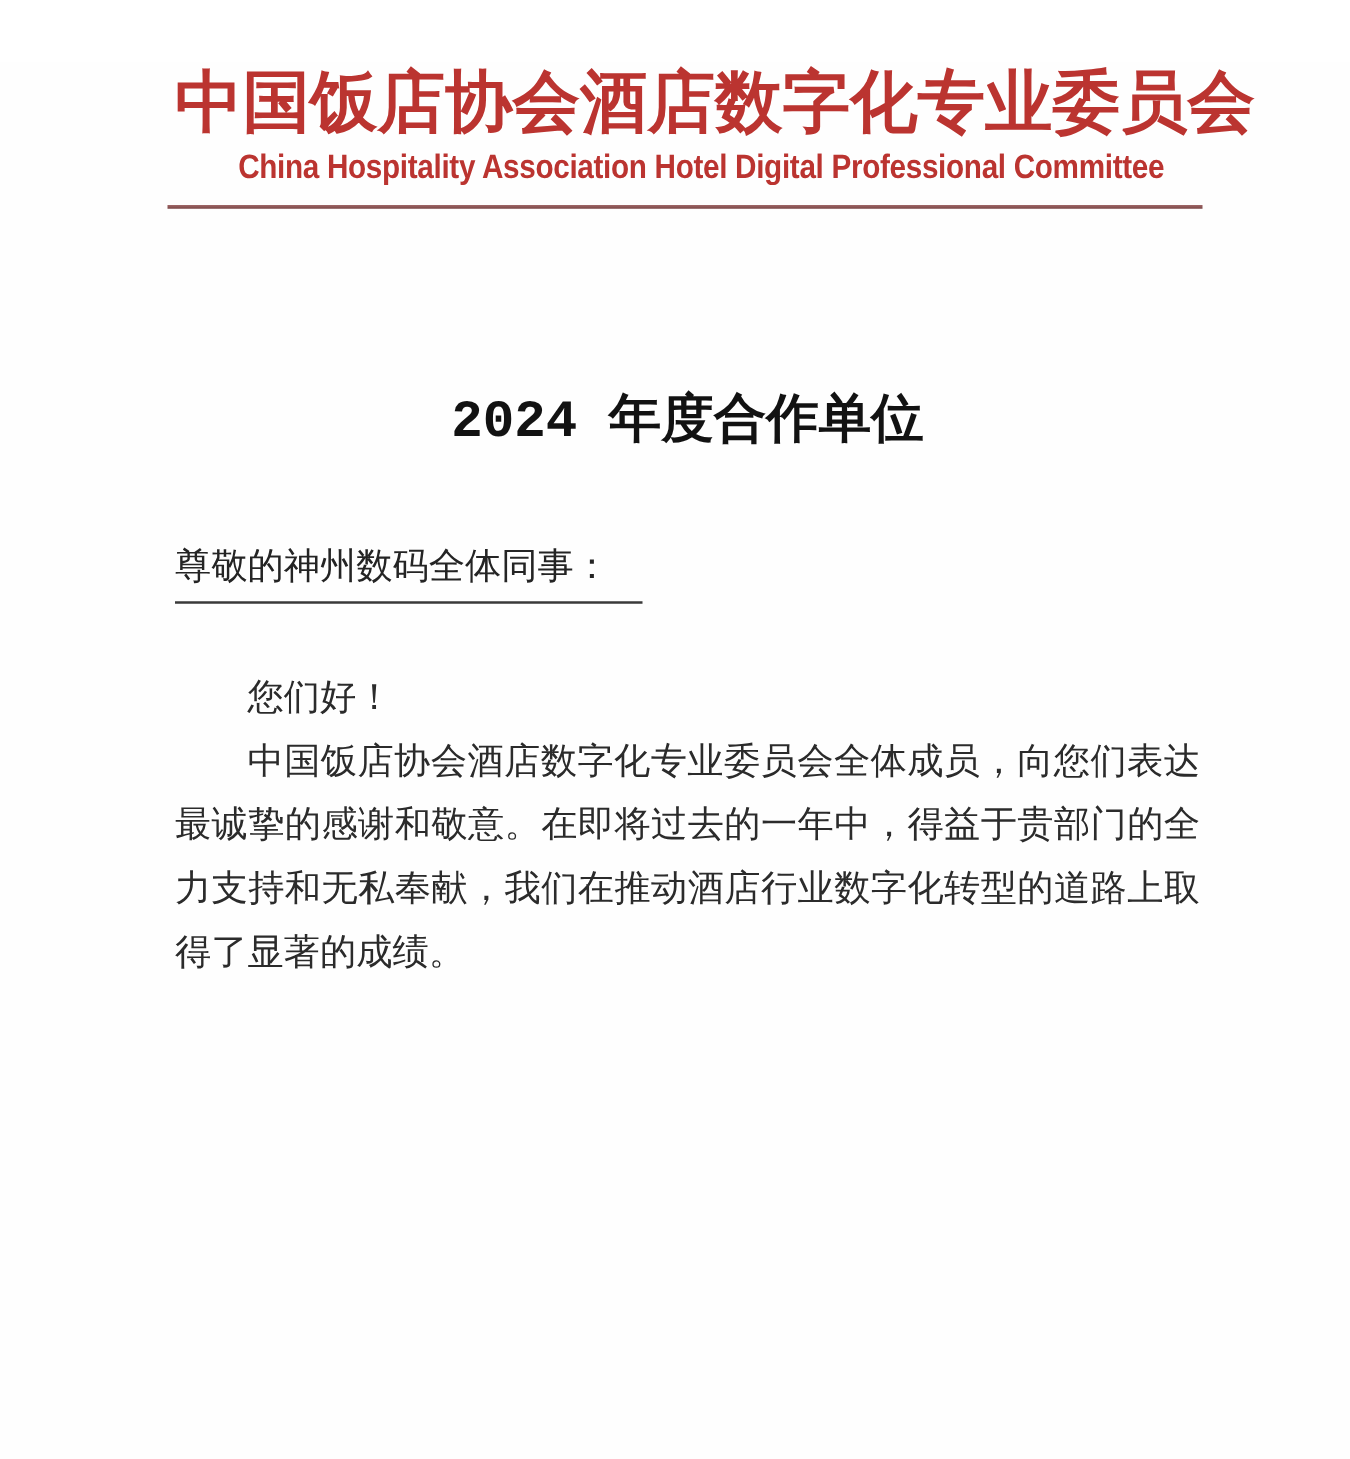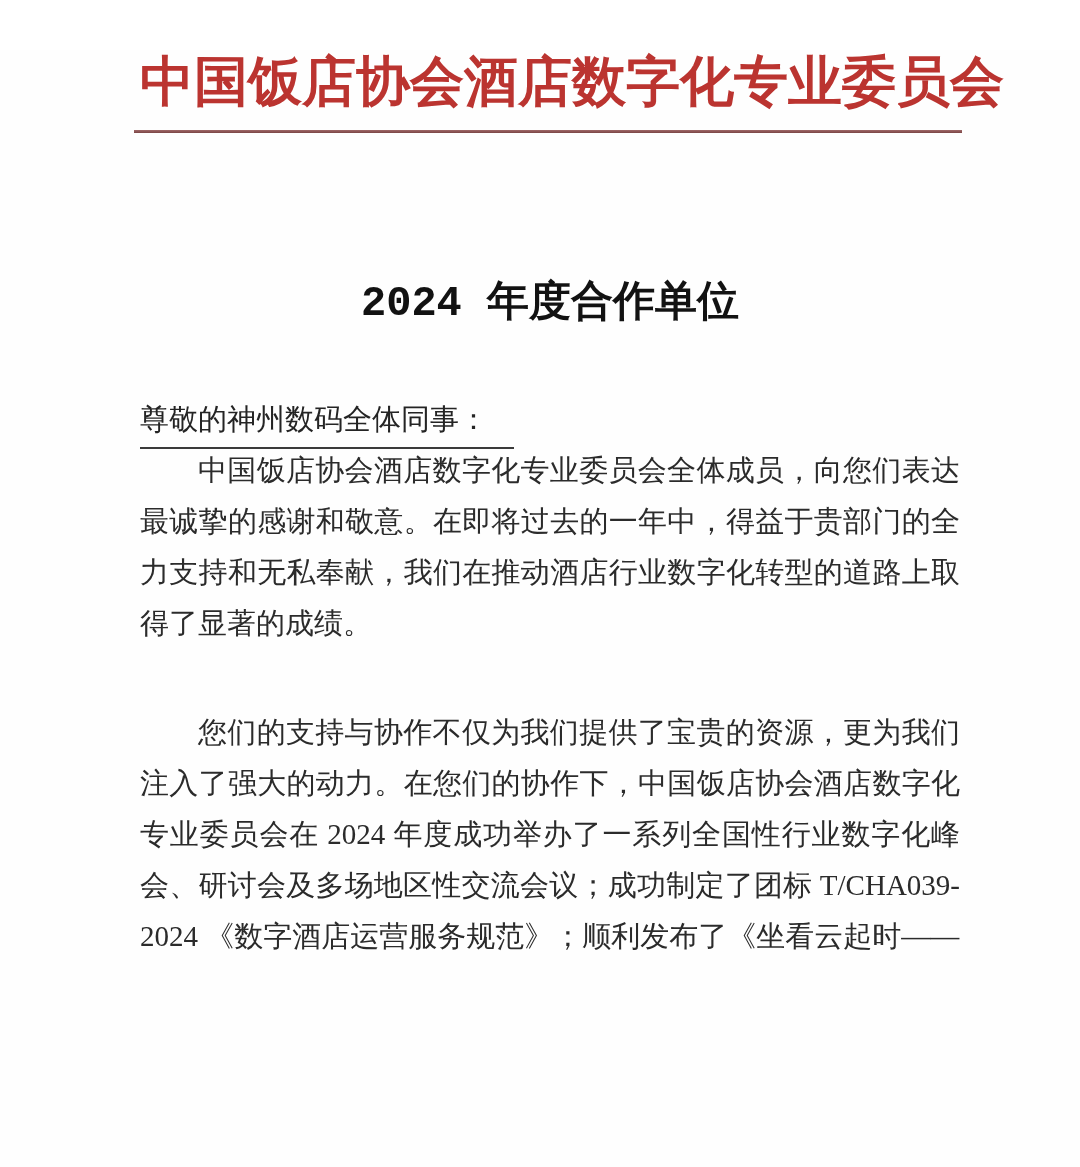--- a/index.html
+++ b/index.html
@@ -94,33 +94,36 @@
   p.par-1 { margin-top: 0; }
   p.par-2 { margin-top: 58px; }
 </style>
 </head>
 <body>
 
 <div class="page">
 
   <header>
     <div class="letterhead-cn">中国饭店协会酒店数字化专业委员会</div>
+    <div class="letterhead-en">
+      <span>China Hospitality Association Hotel Digital Professional Committee</span>
+    </div>
     <div class="letterhead-divider"></div>
   </header>
 
   <main>
 
     <h1 class="letter-title">
       <div>2024 年度合作单位</div>
     </h1>
 
     <div class="salutation">
       <span>尊敬的神州数码全体同事：</span>
     </div>
 
+    <p class="body-par par-greeting">您们好！</p>
 
     <p class="body-par par-1">中国饭店协会酒店数字化专业委员会全体成员，向您们表达最诚挚的感谢和敬意。在即将过去的一年中，得益于贵部门的全力支持和无私奉献，我们在推动酒店行业数字化转型的道路上取得了显著的成绩。</p>
 
-    <p class="body-par par-2">您们的支持与协作不仅为我们提供了宝贵的资源，更为我们注入了强大的动力。在您们的协作下，中国饭店协会酒店数字化专业委员会在 2024 年度成功举办了一系列全国性行业数字化峰会、研讨会及多场地区性交流会议；成功制定了团标 T/CHA039-2024 《数字酒店运营服务规范》；顺利发布了《坐看云起时——</p>
 
   </main>
 
 </div>
 
 </body></html>

